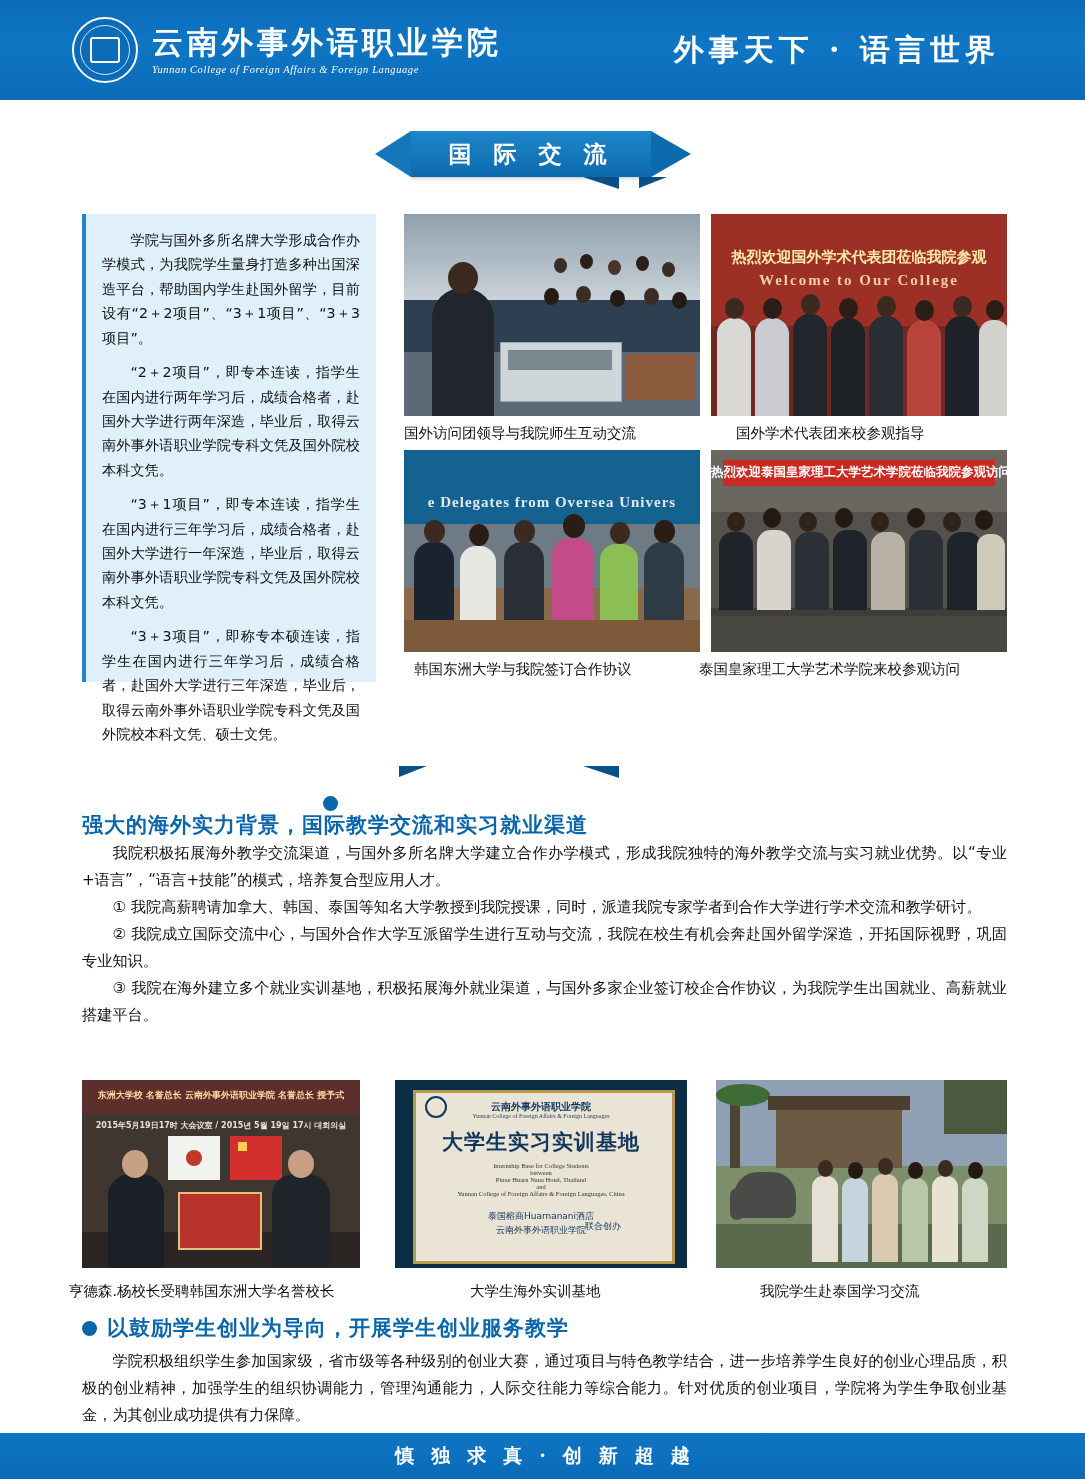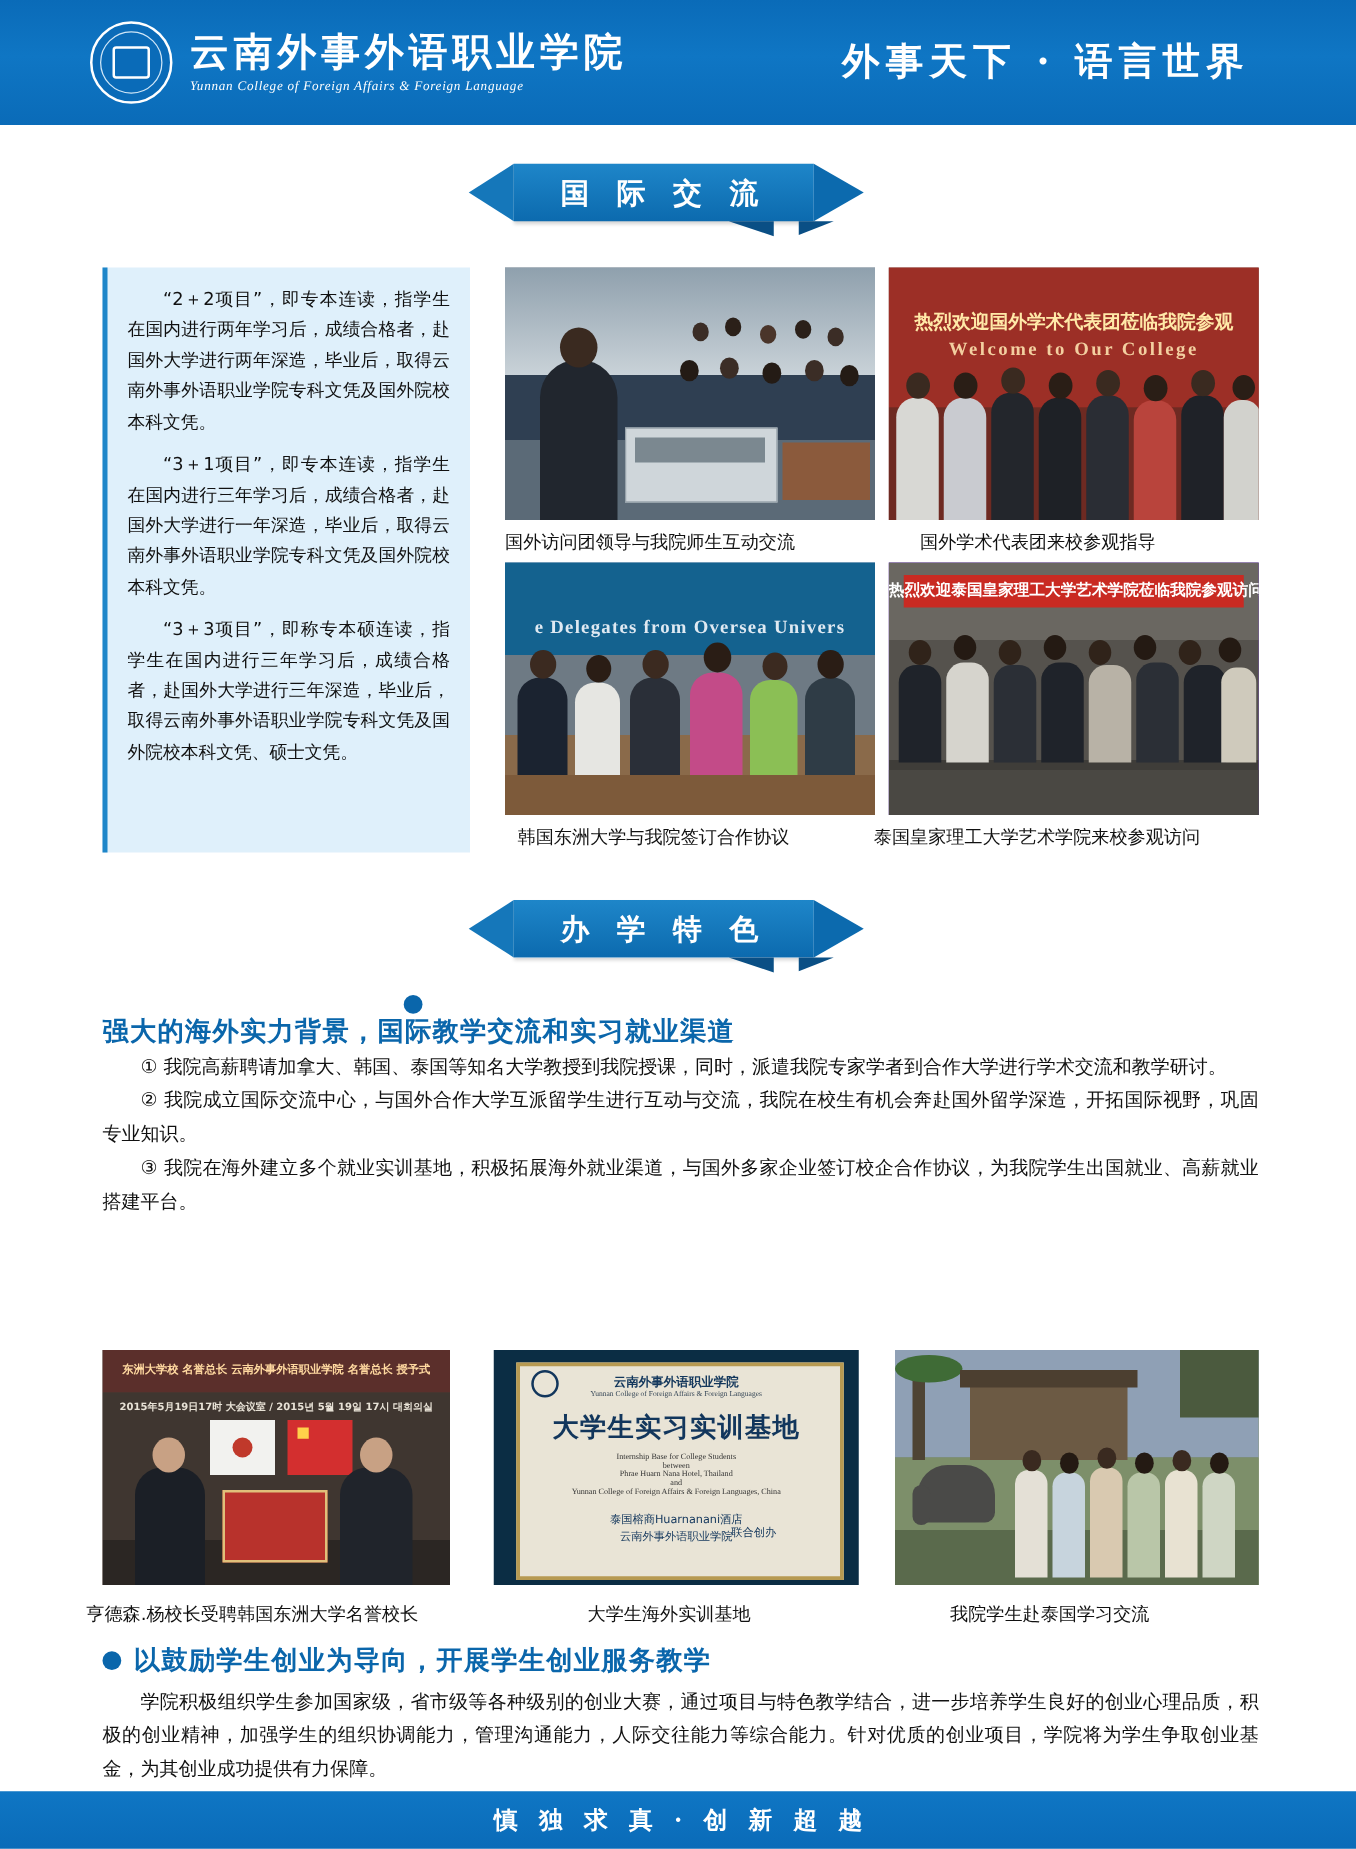--- a/index.html
+++ b/index.html
@@ -264,20 +264,21 @@
   <div class="header-slogan">外事天下 · 语言世界</div>
 </div>
 
 <div class="ribbon-wrap" style="left:411px; top:131px;">
   <div class="ribbon">国 际 交 流</div>
   <div class="ribbon-tail"></div>
   <div class="ribbon-tail2"></div>
 </div>
 
 <div class="intro-box">
+  <p>学院与国外多所名牌大学形成合作办学模式，为我院学生量身打造多种出国深造平台，帮助国内学生赴国外留学，目前设有“2＋2项目”、“3＋1项目”、“3＋3项目”。</p>
   <p>“2＋2项目”，即专本连读，指学生在国内进行两年学习后，成绩合格者，赴国外大学进行两年深造，毕业后，取得云南外事外语职业学院专科文凭及国外院校本科文凭。</p>
   <p>“3＋1项目”，即专本连读，指学生在国内进行三年学习后，成绩合格者，赴国外大学进行一年深造，毕业后，取得云南外事外语职业学院专科文凭及国外院校本科文凭。</p>
   <p>“3＋3项目”，即称专本硕连读，指学生在国内进行三年学习后，成绩合格者，赴国外大学进行三年深造，毕业后，取得云南外事外语职业学院专科文凭及国外院校本科文凭、硕士文凭。</p>
 </div>
 
 <div class="photo" style="left:404px; top:214px; width:296px; height:202px; background:#6f7f8c;">
   <div class="ph-inner">
     <div class="band" style="top:0; height:86px; background:linear-gradient(to bottom,#8fa0ad,#c9d2d8);"></div>
     <div class="band" style="top:86px; height:52px; background:#2f3f52;"></div>
     <div class="band" style="top:138px; height:64px; background:#5b6a77;"></div>
@@ -378,31 +379,31 @@
     <div class="figure" style="left:160px;top:82px; width:34px; height:78px; background:#b8b2a6; border-radius:14px 14px 0 0;"></div>
     <div class="figure" style="left:198px;top:80px; width:34px; height:80px; background:#2b2f36; border-radius:14px 14px 0 0;"></div>
     <div class="figure" style="left:236px;top:82px; width:34px; height:78px; background:#1f232a; border-radius:14px 14px 0 0;"></div>
     <div class="figure" style="left:266px;top:84px; width:28px; height:76px; background:#cfcabc; border-radius:12px 12px 0 0;"></div>
     <div style="position:absolute; left:0; top:166px; width:296px; height:36px; background:#4a4843;"></div>
   </div>
 </div>
 <div class="caption" style="left:699px; top:660px;">泰国皇家理工大学艺术学院来校参观访问</div>
 
 <div class="ribbon-wrap" style="left:411px; top:720px;">
-  <div class="ribbon">办 学 特 色</div>
   <div class="ribbon-tail"></div>
   <div class="ribbon-tail2"></div>
 </div>
 
 <div class="bullet-head" style="left:82px; top:796px;flex-direction:column;">
   <span class="bullet-dot"></span>
   <span>强大的海外实力背景，国际教学交流和实习就业渠道</span>
 </div>
 
 <div class="body-para" style="left:82px; top:840px; width:925px;">
+  <p>我院积极拓展海外教学交流渠道，与国外多所名牌大学建立合作办学模式，形成我院独特的海外教学交流与实习就业优势。以“专业+语言”，“语言+技能”的模式，培养复合型应用人才。</p>
   <p>① 我院高薪聘请加拿大、韩国、泰国等知名大学教授到我院授课，同时，派遣我院专家学者到合作大学进行学术交流和教学研讨。</p>
   <p>② 我院成立国际交流中心，与国外合作大学互派留学生进行互动与交流，我院在校生有机会奔赴国外留学深造，开拓国际视野，巩固专业知识。</p>
   <p>③ 我院在海外建立多个就业实训基地，积极拓展海外就业渠道，与国外多家企业签订校企合作协议，为我院学生出国就业、高薪就业搭建平台。</p>
 </div>
 
 <div class="photo" style="left:82px; top:1080px; width:278px; height:188px; background:#4a3c34;">
   <div class="ph-inner">
     <div class="band" style="top:0; height:34px; background:#5b2f2b;"></div>
     <div class="band" style="top:34px; height:118px; background:#3f3630;"></div>
     <div class="band" style="top:152px; height:36px; background:#2b2623;"></div>

